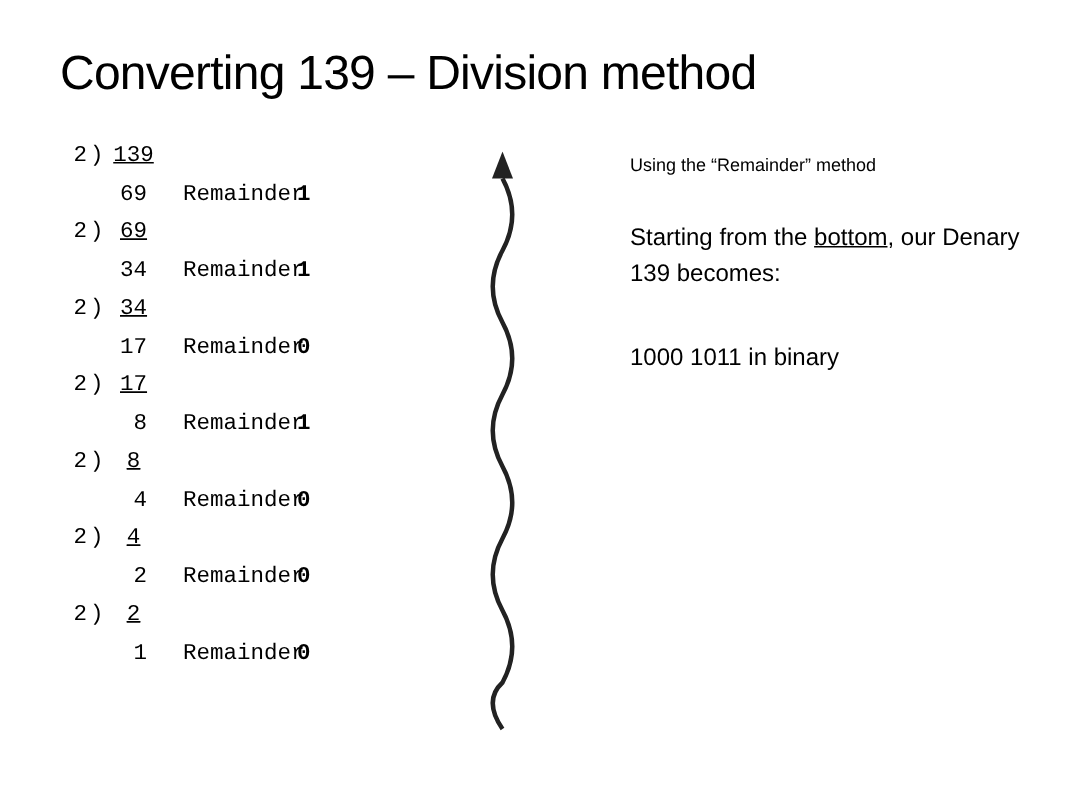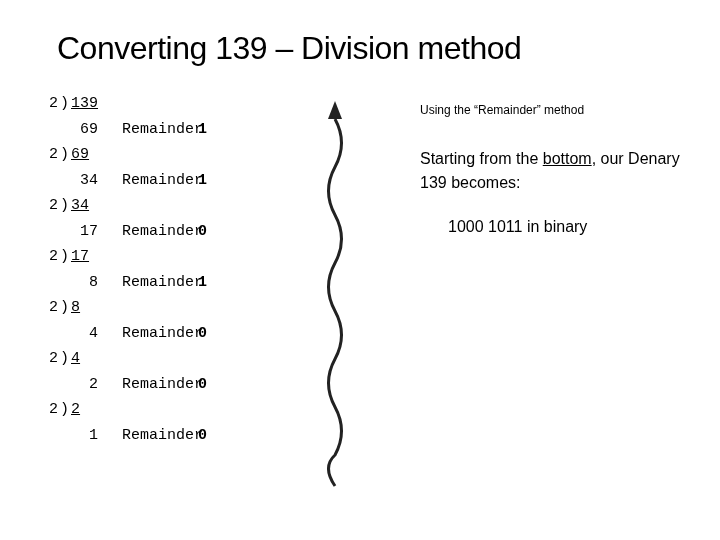--- a/index.html
+++ b/index.html
@@ -18,21 +18,20 @@
       padding: 30px 40px;
       position: relative;
     }
 
     .title {
       font-size: 32px;
       font-weight: normal;
       color: #000;
       margin-bottom: 24px;
       letter-spacing: -0.5px;
-      margin-left: 17px;
     }
 
     .content {
       display: flex;
       flex-direction: row;
       align-items: flex-start;
       gap: 0;
     }
 
     .division-table {
@@ -55,20 +54,21 @@
       margin-right: 2px;
     }
 
     .paren {
       margin-right: 2px;
     }
 
     .dividend {
       width: 36px;
       text-decoration: underline;
+      text-align: center;
     }
 
     .remainder-label {
       margin-left: 6px;
       width: 90px;
     }
 
     .remainder-value {
       margin-left: 4px;
       font-weight: bold;
@@ -100,29 +100,28 @@
     .remainder-method {
       font-size: 12px;
       color: #000;
       margin-bottom: 28px;
       line-height: 1.5;
     }
 
     .starting-from {
       font-size: 16px;
       color: #000;
-      margin-bottom: 20px;
+      margin-bottom: 32px;
       line-height: 1.5;
     }
 
     .binary-result {
       font-size: 16px;
       color: #000;
       line-height: 1.5;
-      margin-left: 28px;
     }
 
     u {
       text-decoration: underline;
     }
   </style>
 </head>
 <body>
 
 <div class="page">

